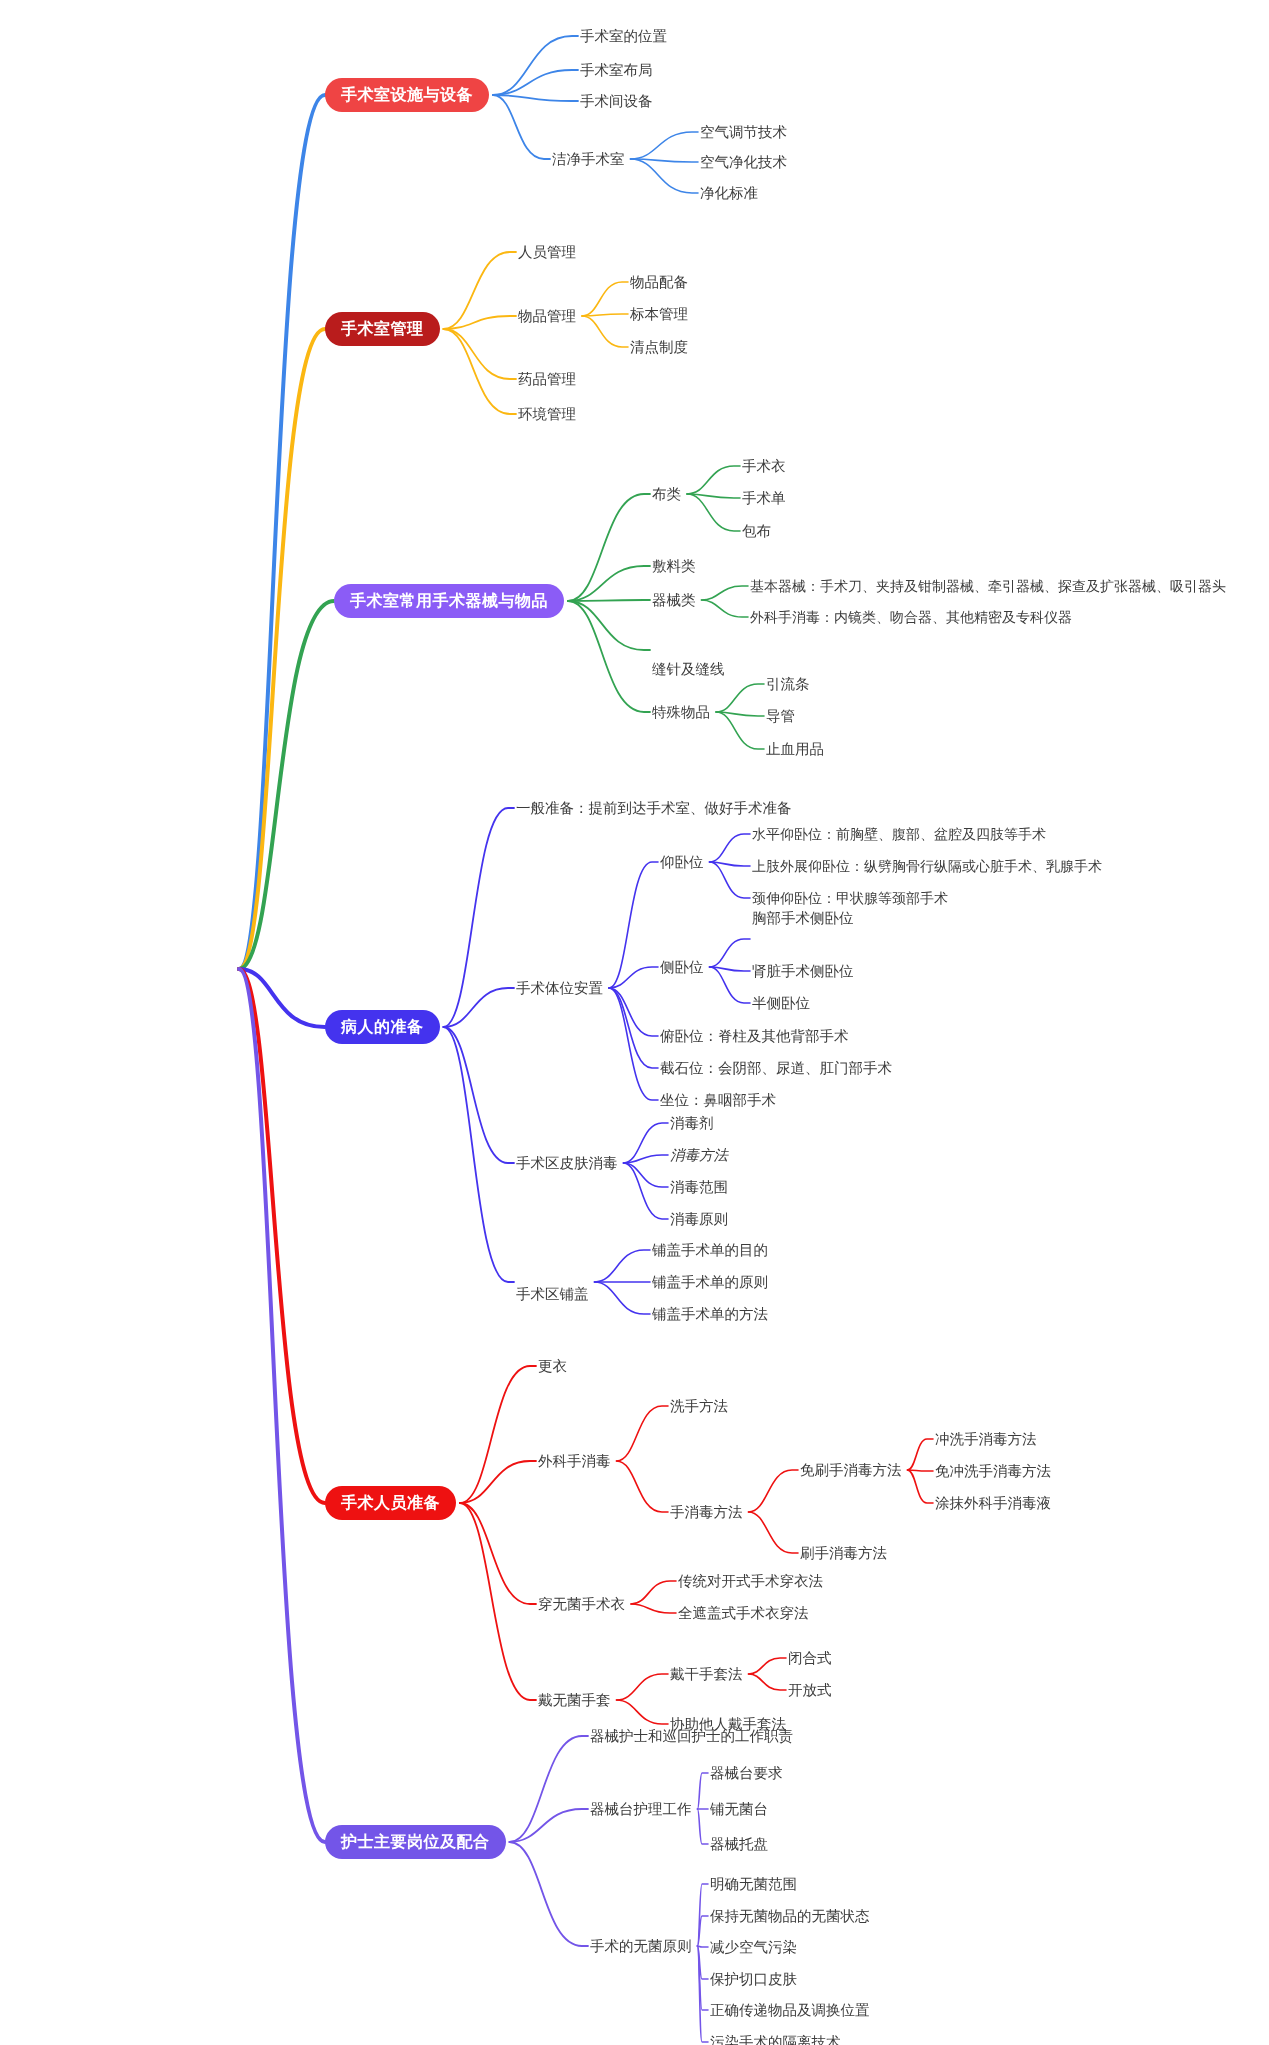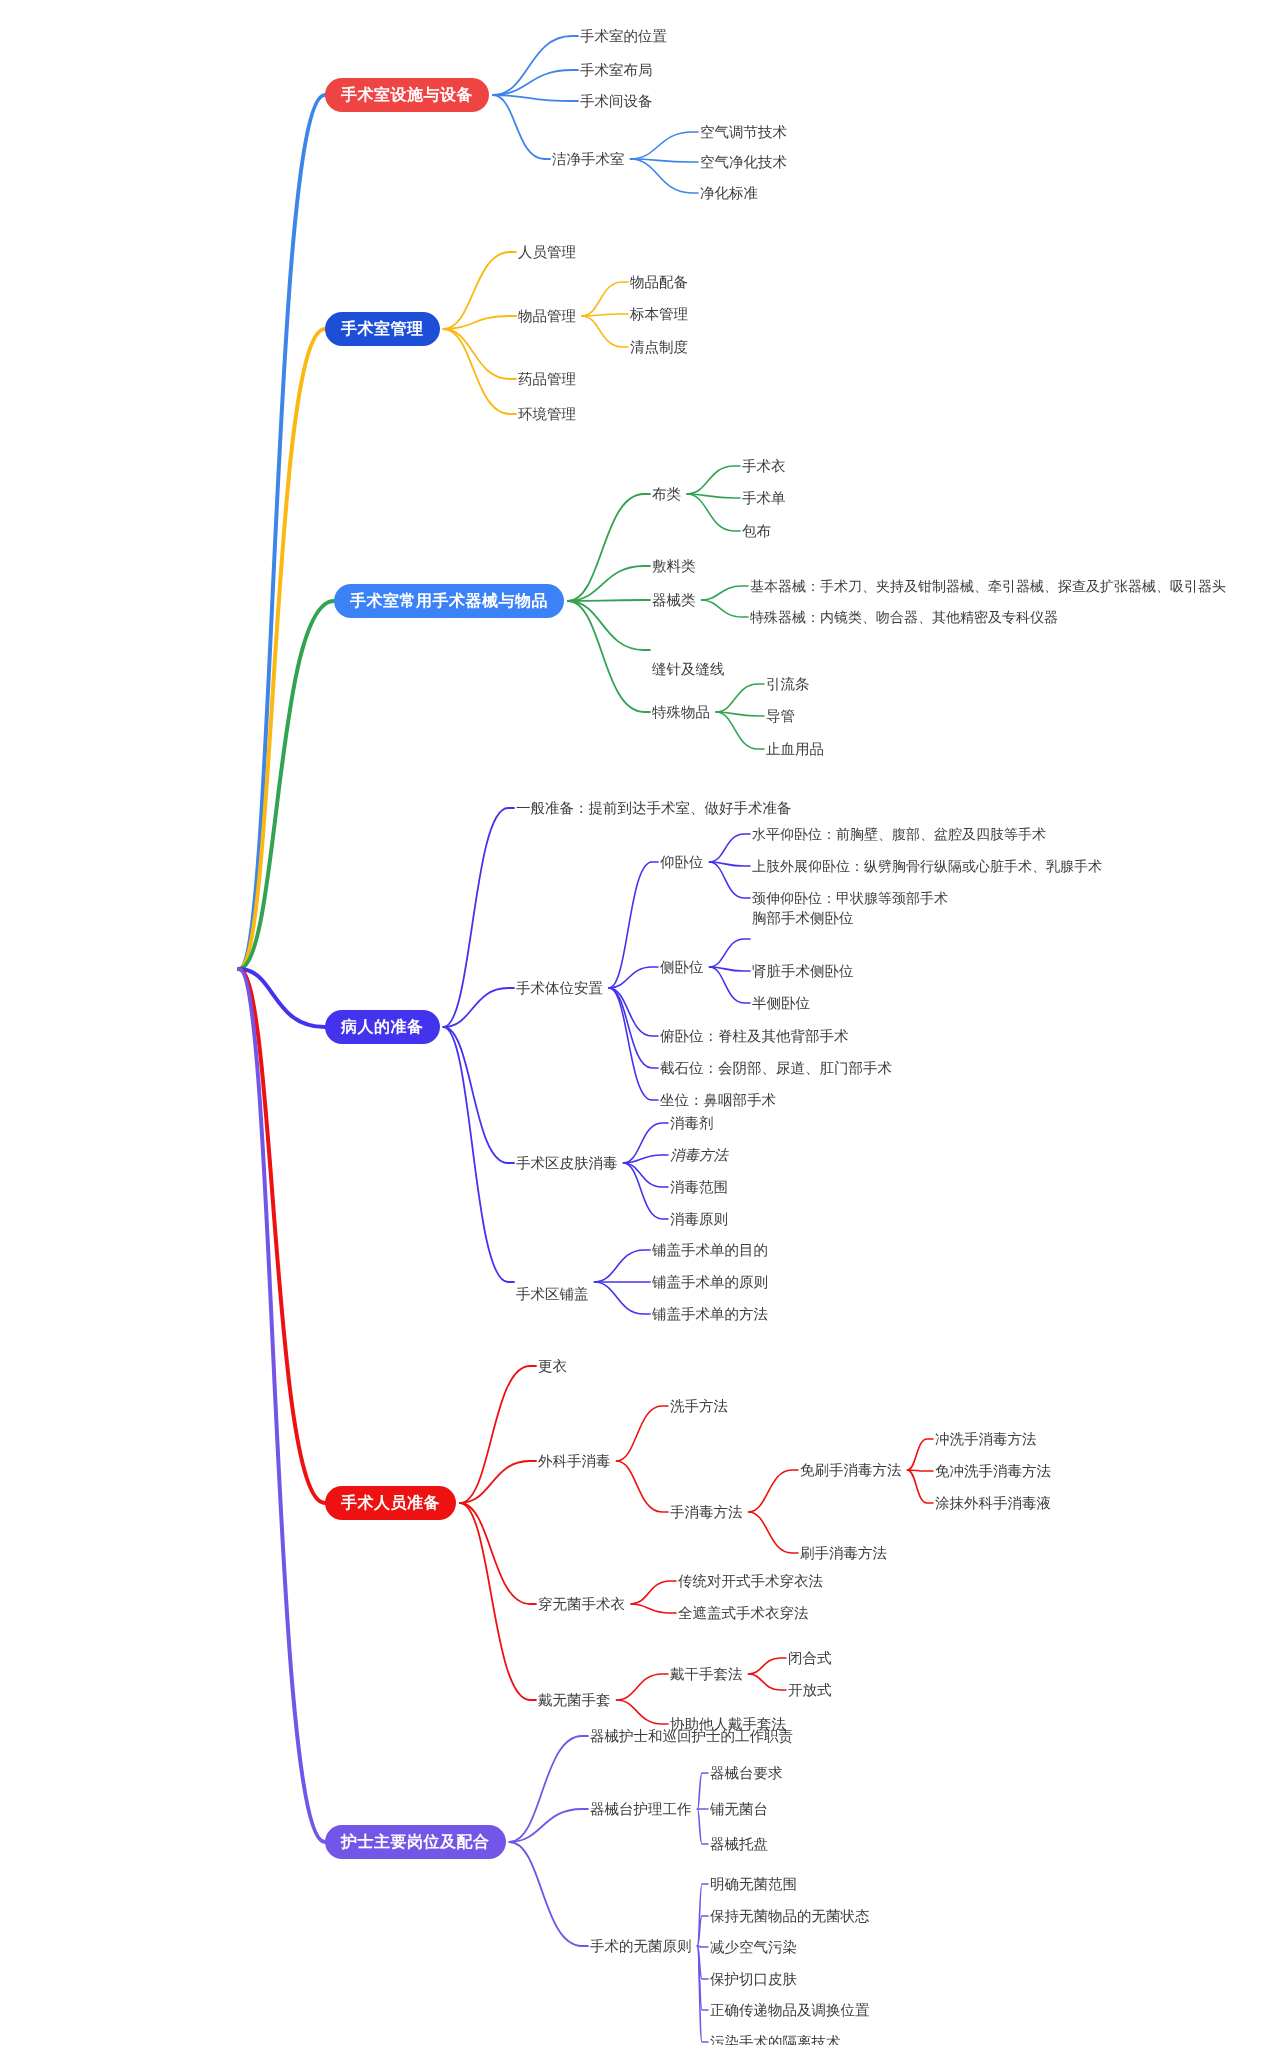--- a/index.html
+++ b/index.html
@@ -176,21 +176,21 @@
   <div class="node txt" style="left:700px; top:122px;">
     <span>空气调节技术</span>
     </div>
   <div class="node txt" style="left:700px; top:152px;">
     <span>空气净化技术</span>
     </div>
   <div class="node txt" style="left:700px; top:183px;">
     <span>净化标准</span>
     </div>
 
-  <div class="node pill" style="left:325px; top:312px; background:#1d4ed8;">
+  <div class="node pill" style="left:325px; top:312px; background:#b91c1c;">
     <span>手术室管理</span>
   </div>
   <div class="node txt" style="left:518px; top:242px;">
     <span>人员管理</span>
     </div>
   <div class="node txt" style="left:518px; top:306px;">
     <span>物品管理</span>
     </div>
   <div class="node txt" style="left:630px; top:272px;">
     <span>物品配备</span>
@@ -201,21 +201,21 @@
   <div class="node txt" style="left:630px; top:337px;">
     <span>清点制度</span>
     </div>
   <div class="node txt" style="left:518px; top:369px;">
     <span>药品管理</span>
     </div>
   <div class="node txt" style="left:518px; top:404px;">
     <span>环境管理</span>
     </div>
 
-  <div class="node pill" style="left:334px; top:584px; background:#3b82f6;">
+  <div class="node pill" style="left:334px; top:584px; background:#8b5cf6;">
     <span>手术室常用手术器械与物品</span>
   </div>
   <div class="node txt" style="left:652px; top:484px;">
     <span>布类</span>
     </div>
   <div class="node txt" style="left:742px; top:456px;">
     <span>手术衣</span>
     </div>
   <div class="node txt" style="left:742px; top:488px;">
     <span>手术单</span>
@@ -226,21 +226,21 @@
   <div class="node txt" style="left:652px; top:556px;">
     <span>敷料类</span>
     </div>
   <div class="node txt" style="left:652px; top:590px;">
     <span>器械类</span>
     </div>
   <div class="node txt small" style="left:750px; top:576px;">
     <span>基本器械：手术刀、夹持及钳制器械、牵引器械、探查及扩张器械、吸引器头</span>
     </div>
   <div class="node txt small" style="left:750px; top:607px;">
-    <span>特殊器械：内镜类、吻合器、其他精密及专科仪器</span>
+    <span>外科手消毒：内镜类、吻合器、其他精密及专科仪器</span>
     </div>
   <div class="node txt" style="left:652px; top:640px;margin-top:19px;">
     <span>缝针及缝线</span>
     </div>
   <div class="node txt" style="left:652px; top:702px;">
     <span>特殊物品</span>
     </div>
   <div class="node txt" style="left:766px; top:674px;">
     <span>引流条</span>
     </div>

